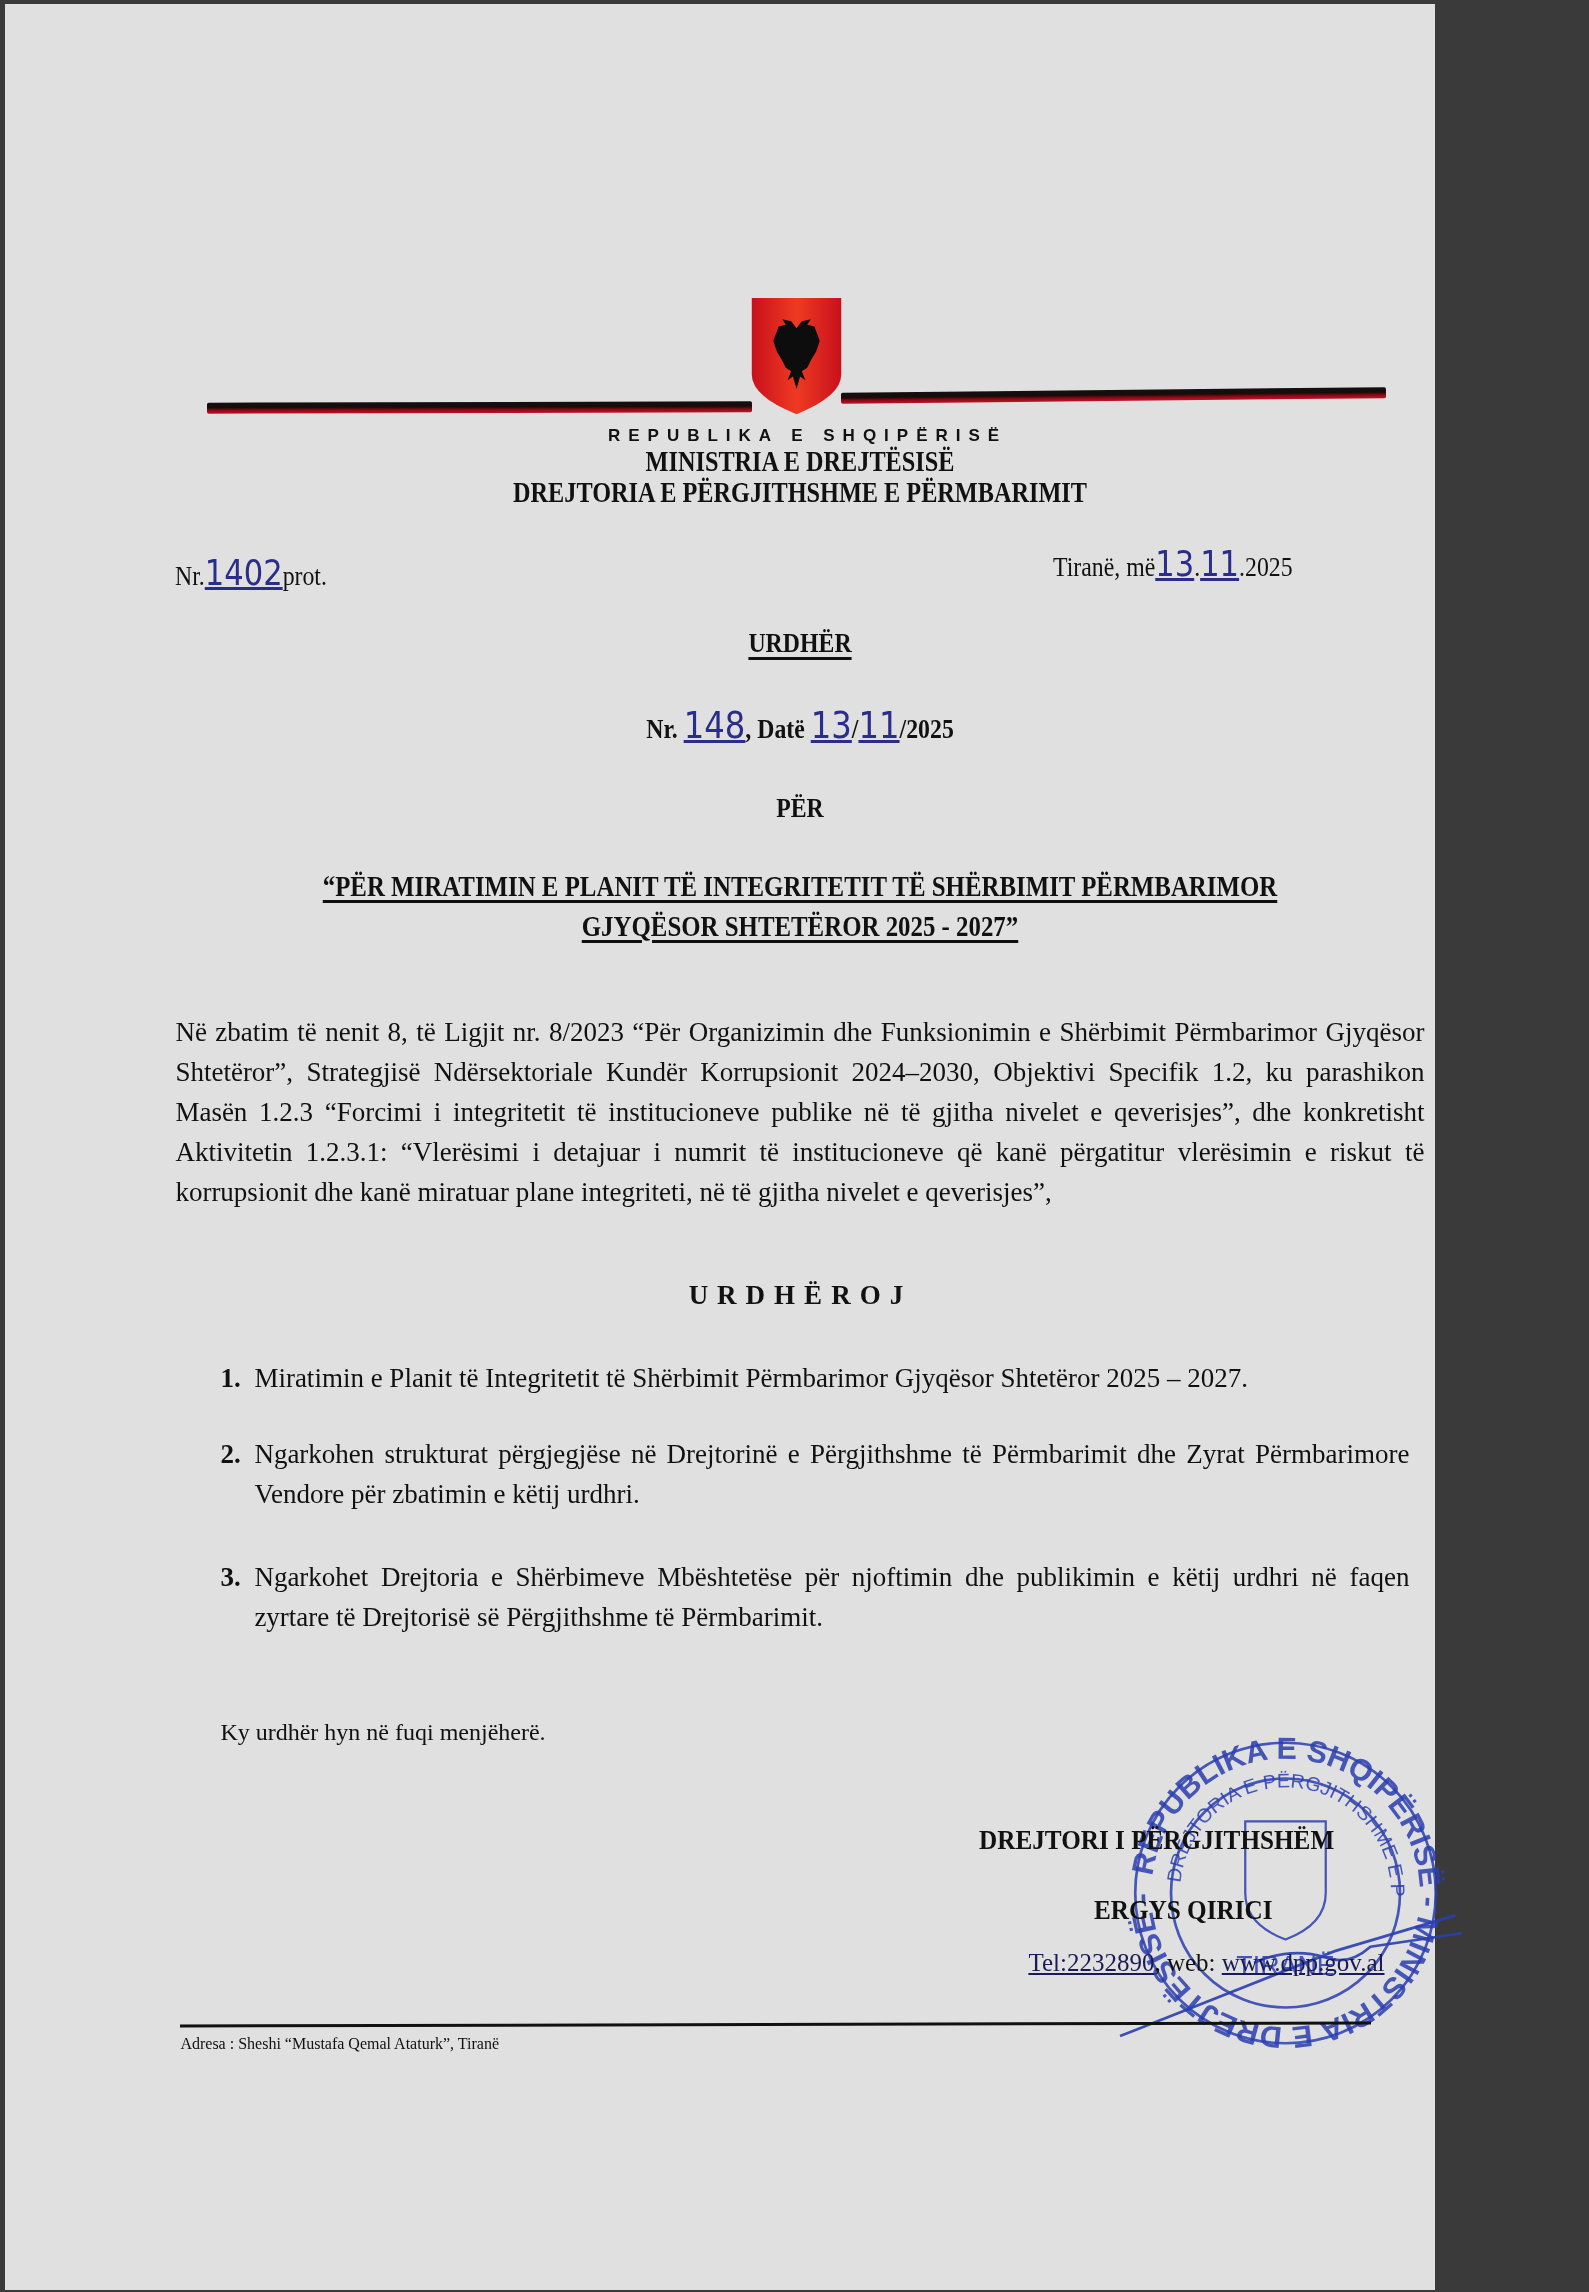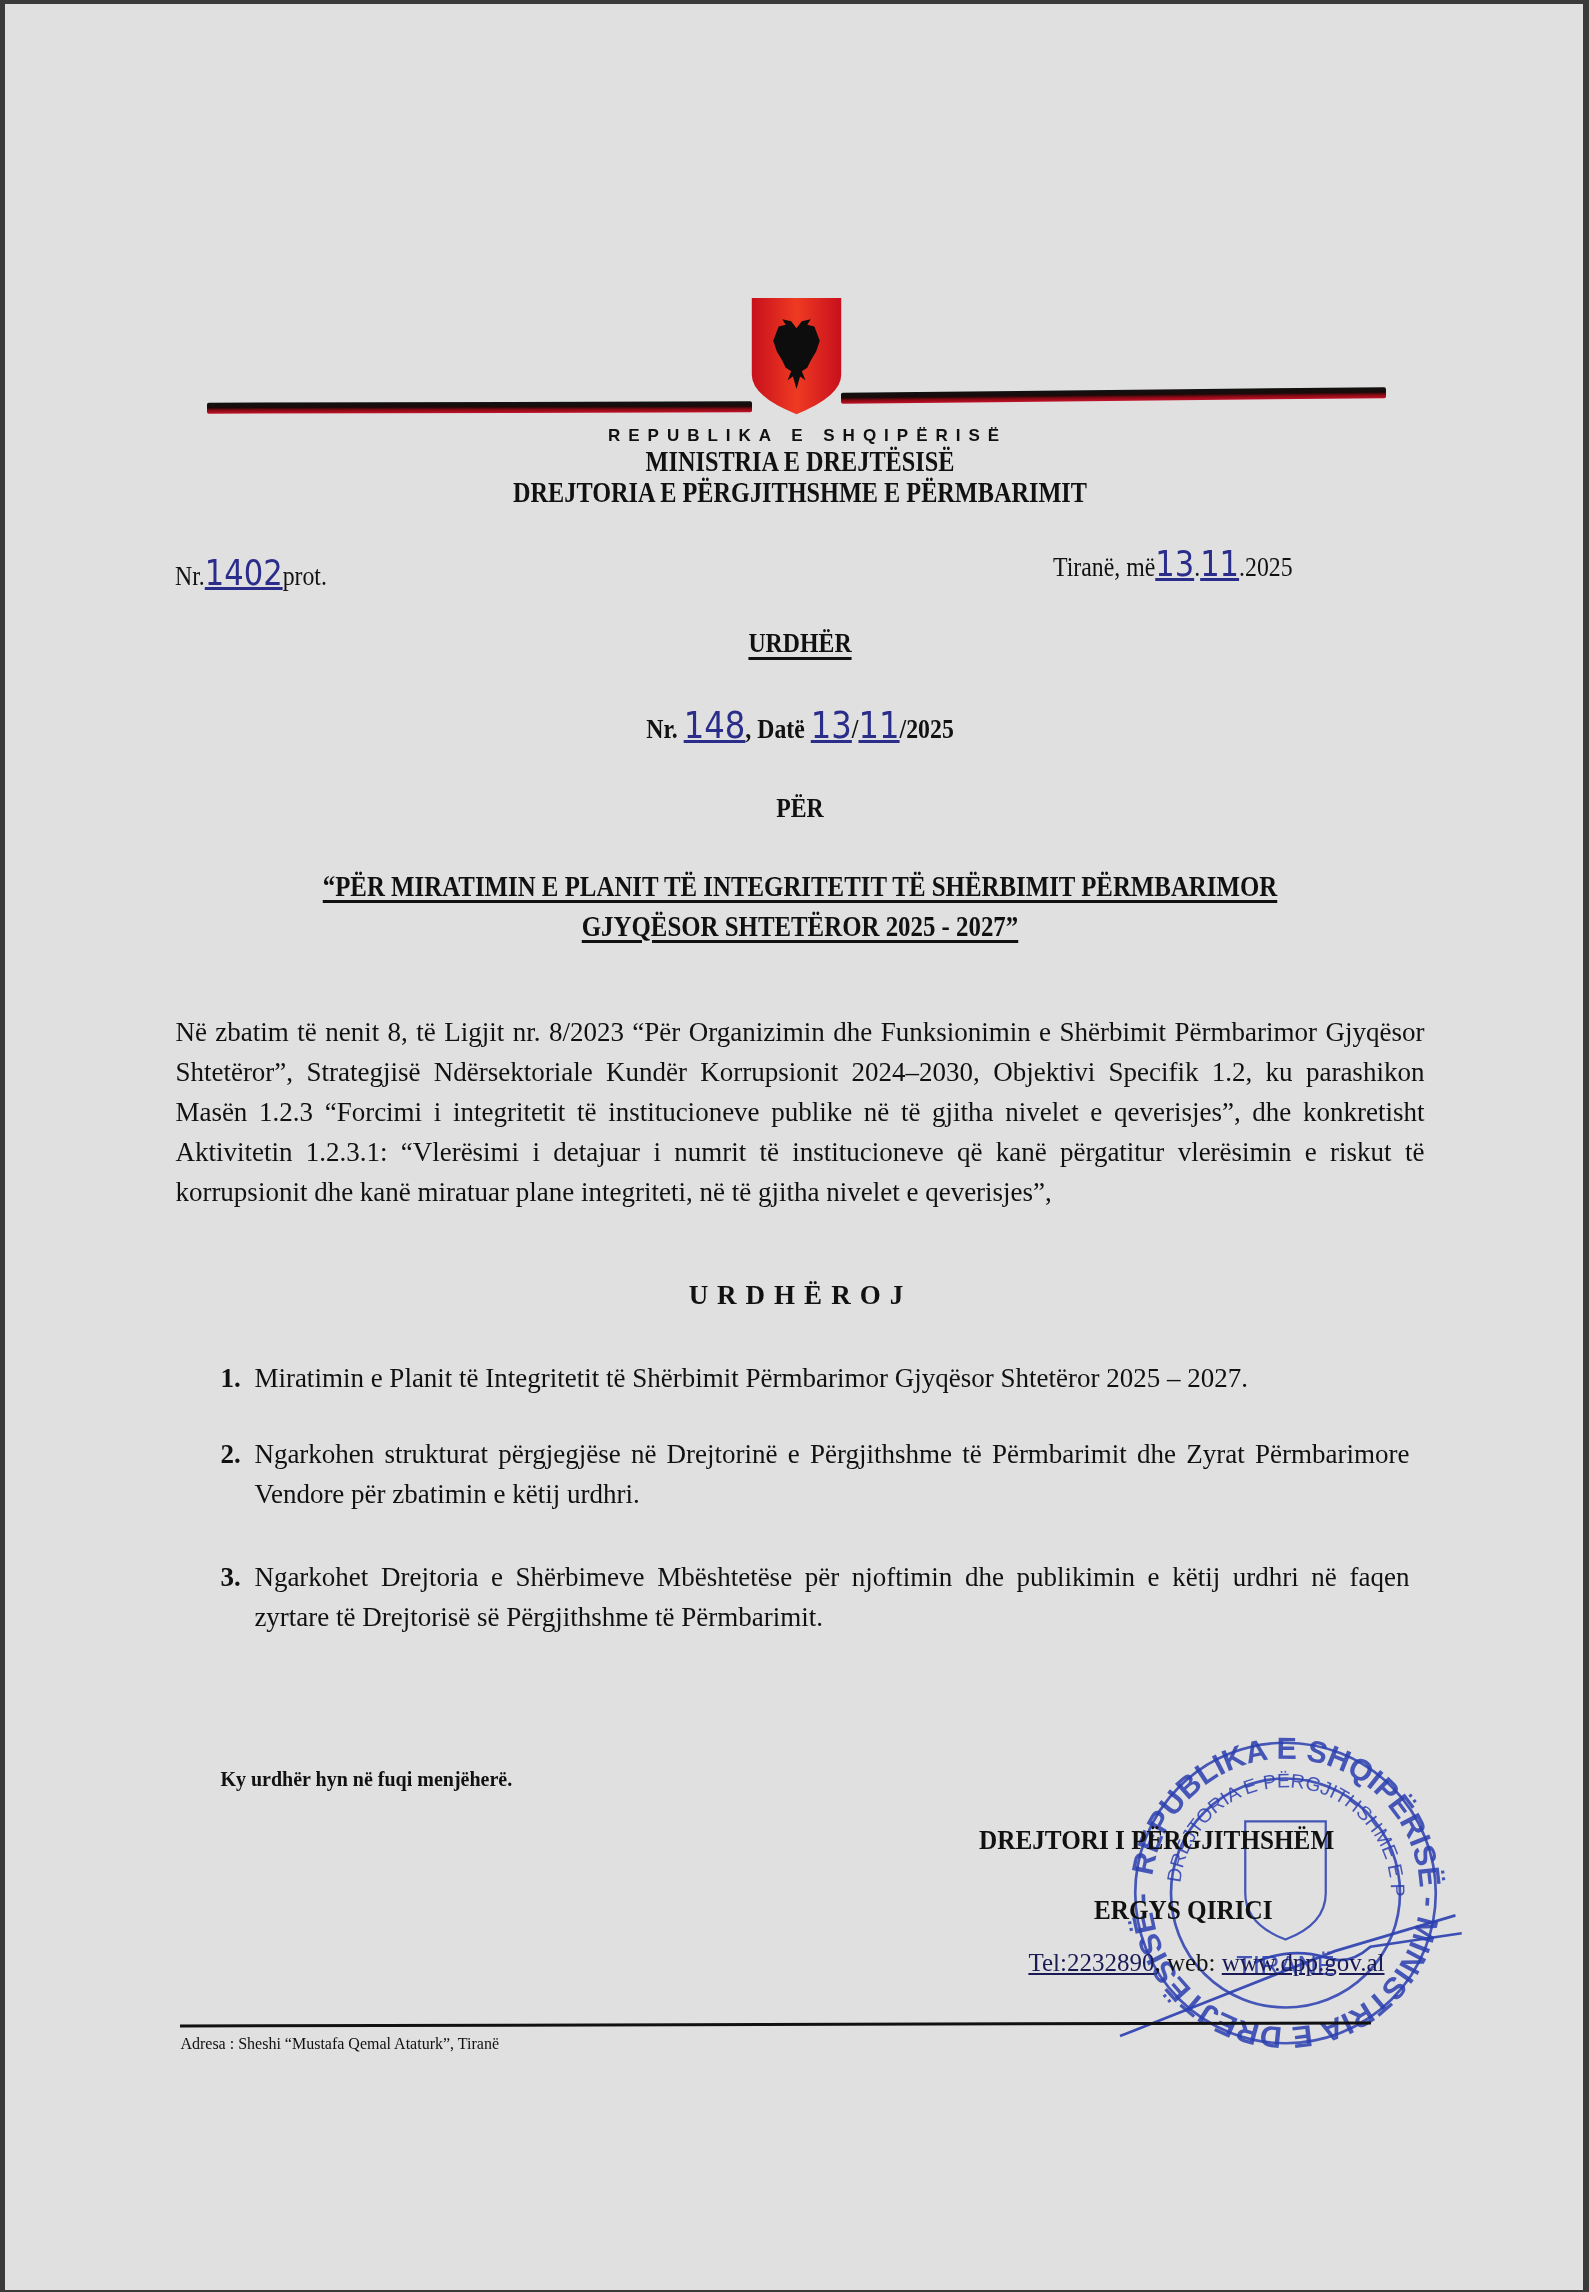--- a/index.html
+++ b/index.html
@@ -5,21 +5,21 @@
     html, body { margin: 0; padding: 0; }
     body {
       width: 1590px; height: 2293px;
       background: #3a3a3a;
       position: relative; overflow: hidden;
       font-family: "Liberation Serif", "DejaVu Serif", serif;
       color: #111;
     }
     .page {
       position: absolute; left: 5.4px; top: 3.6px;
-      width: 1578px; height: 2286px;
+      width: 1430px; height: 2286px;
       background: #e0e0e0;
     }
     .abs { position: absolute; }
     
     .ribbon {
       position: absolute; height: 10.7px;
       background: linear-gradient(#111 0%, #1a0a0a 45%, #8a0a14 70%, #c3122a 100%);
       border-radius: 1.8px;
     }
     .ribbon.left { left: 202px; top: 398px; width: 545px; transform: rotate(-0.15deg); }
@@ -55,21 +55,21 @@
       position: absolute; left: 170px; top: 1008px; width: 1249px;
       font-size: 27px; line-height: 40px; text-align: justify;
     }
     .heading-urdheroj {
       top: 1276px; font-size: 27px; font-weight: bold; letter-spacing: 9px;
     }
     .list { position: absolute; left: 215px; width: 1205px; font-size: 27px; line-height: 40px; }
     .list-item { position: absolute; left: 0; width: 1205px; }
     .list-num { position: absolute; left: 0; font-weight: bold; }
     .list-text { position: absolute; left: 34px; width: 1155px; text-align: justify; }
-    .closing { left: 215px; top: 1764px; font-size: 20px; font-weight: bold; }
+    .closing { left: 215px; top: 1715px; font-size: 24px; }
 
     .signer-title { left: 974px; top: 1820px; font-size: 28px; font-weight: bold; transform-origin: left; transform: scaleX(0.9); }
     .signer-name { left: 1089px; top: 1890px; font-size: 28px; font-weight: bold; transform-origin: left; transform: scaleX(0.9); }
 
     .stamp { position: absolute; left: 1097px; top: 1728px; width: 367px; height: 322px; }
 
     .footer-line { position: absolute; left: 175px; top: 2019px; width: 1191px; height: 2.7px; background: #111; transform: rotate(-0.15deg); }
     .footer-left { left: 175px; top: 2031px; font-size: 16px; }
     .footer-right { left: 1023px; top: 1945px; font-size: 25px; }
     .footer-right .link { text-decoration: underline; color: #1a1a55; }

